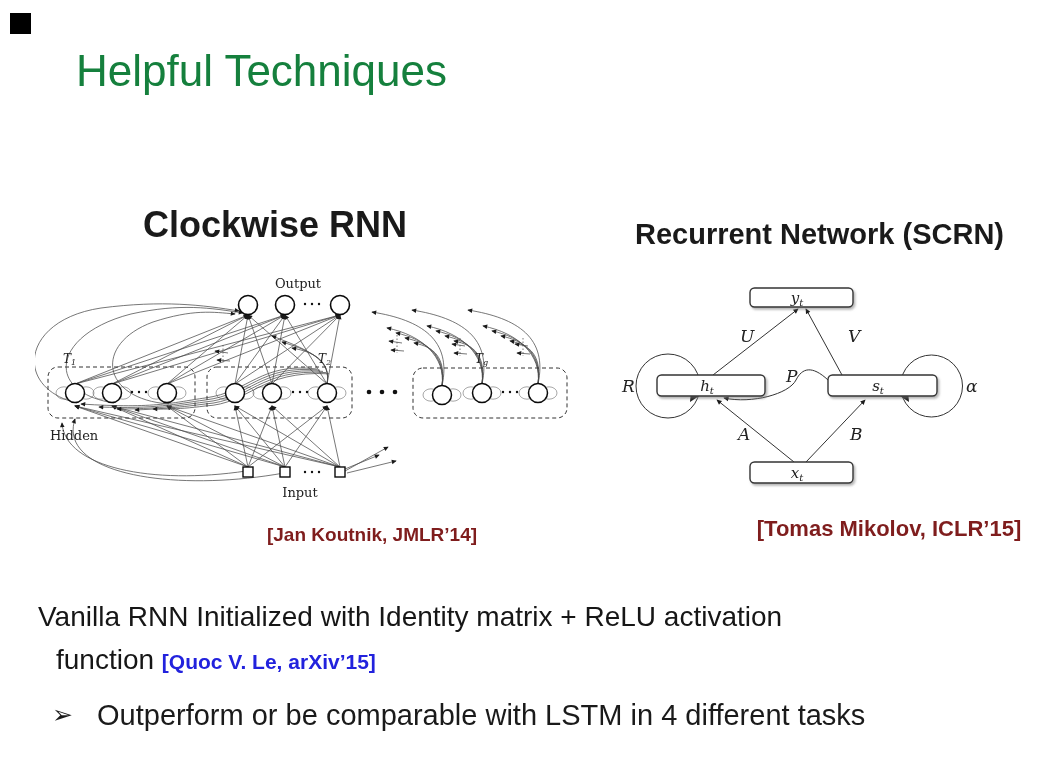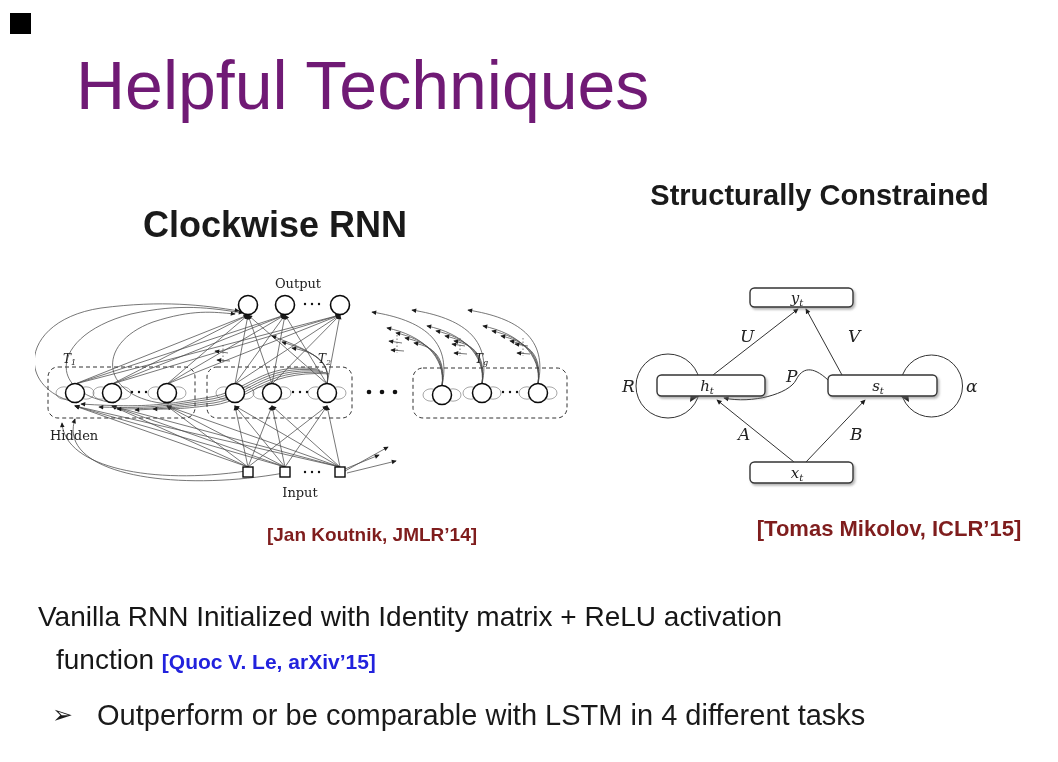--- a/index.html
+++ b/index.html
@@ -1,20 +1,20 @@
 <!DOCTYPE html>
 <html><head>
 <meta charset="utf-8">
 <style>
   html,body{margin:0;padding:0;}
   body{width:1058px;height:762px;background:#ffffff;position:relative;overflow:hidden;
        font-family:"Liberation Sans","DejaVu Sans",sans-serif;color:#1a1a1a;}
   .abs{position:absolute;}
   .corner{left:10px;top:13px;width:21px;height:21px;background:#000;}
-  .title{left:76px;top:46px;font-size:68px;font-weight:300;letter-spacing:0px;color:#701a75;text-align:right;}
+  .title{left:76px;top:46px;font-size:44px;font-weight:300;letter-spacing:0px;color:#15803d;text-align:right;}
   .cw-heading{left:115px;top:204px;width:320px;text-align:center;font-size:36px;font-weight:600;}
   .scrn-heading{left:597px;top:176px;width:445px;text-align:center;font-size:29px;font-weight:600;line-height:39px;}
   .cite{color:#7f1d1d;font-weight:600;text-align:center;}
   .cite-left{left:242px;top:524px;width:260px;font-size:19px;}
   .cite-right{left:728px;top:516px;width:322px;font-size:22px;}
   .body-line{left:38px;font-size:28px;color:#161616;}
   .body-line .inline-cite{color:#2222DD;font-size:21px;font-weight:600;}
   .line1{top:601px;}
   .line2{top:644px;margin-left:18px;}
   .bullet-row{left:40px;top:699px;font-size:29px;white-space:nowrap;margin-left:12px;}
@@ -26,21 +26,22 @@
 </head>
 <body>
 
 <div class="abs corner"></div>
 
 <div class="abs title">Helpful Techniques</div>
 
 <div class="abs cw-heading">Clockwise RNN</div>
 
 <div class="abs scrn-heading">
-  <span>Structurally Constrained</span><br>
+  <br>
+  <span>Recurrent Network (SCRN)</span>
 </div>
 
 <svg class="abs" style="left:35px;top:272px;" width="545" height="238" viewBox="0 0 545 238">
   <defs>
     <marker id="mkA" viewBox="0 0 8 8" refX="6.5" refY="4" markerWidth="7.5" markerHeight="7.5" orient="auto">
       <path d="M0.5,0.8 L7.5,4 L0.5,7.2 z" fill="#1a1a1a"></path>
     </marker>
   </defs>
 
   <g id="cw-petals" stroke="#777" stroke-width="0.65" fill="none">

